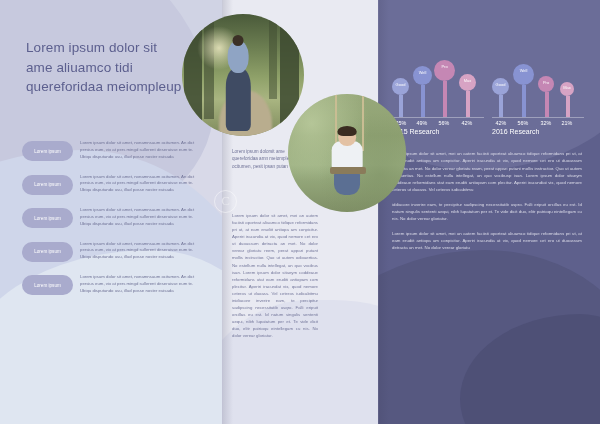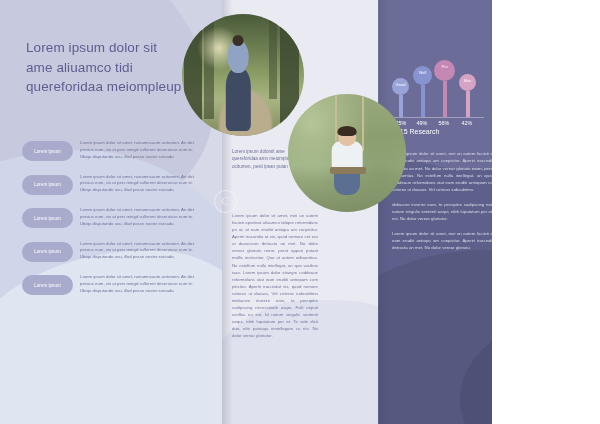--- a/index.html
+++ b/index.html
@@ -8,21 +8,21 @@
     background: #ffffff;
   }
   body {
     width: 600px;
     height: 424px;
     font-family: "Liberation Sans", sans-serif;
     overflow: hidden;
   }
   .page {
     position: relative;
-    width: 492px;
+    width: 600px;
     height: 424px;
     overflow: hidden;
     background: #6d28d9;
   }
 
   
   .panel-left {
     position: absolute;
     left: 0; top: 0;
     width: 222px; height: 424px;

